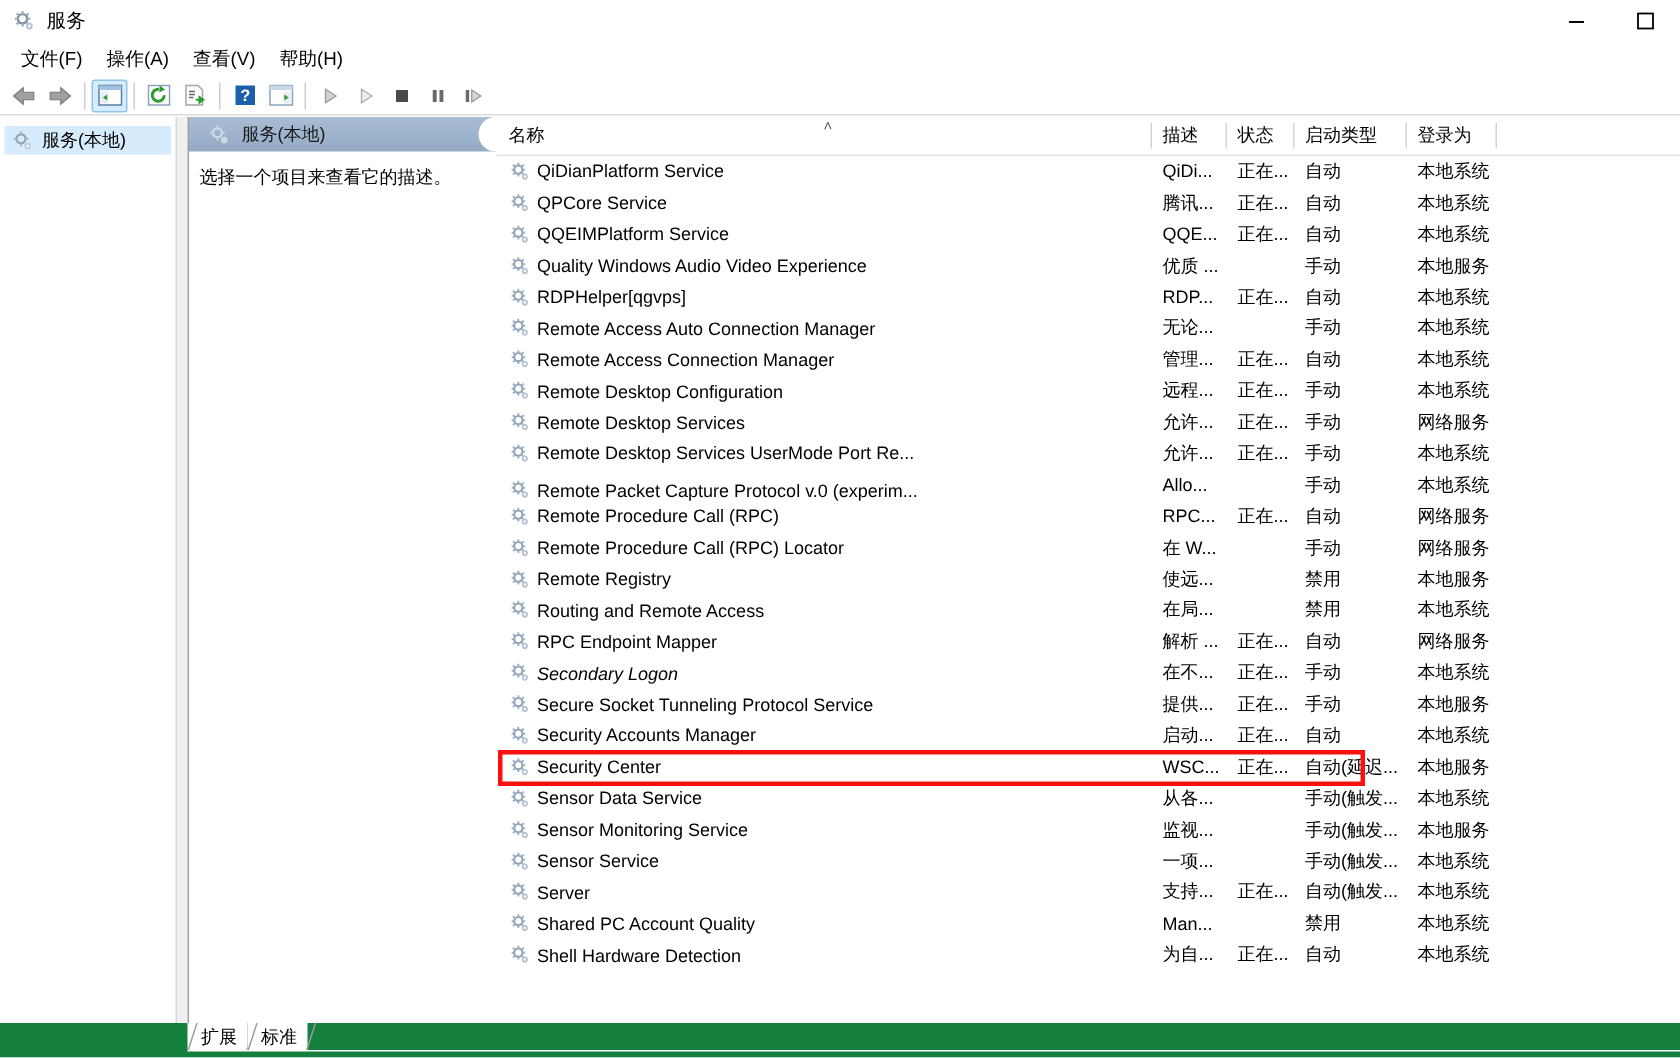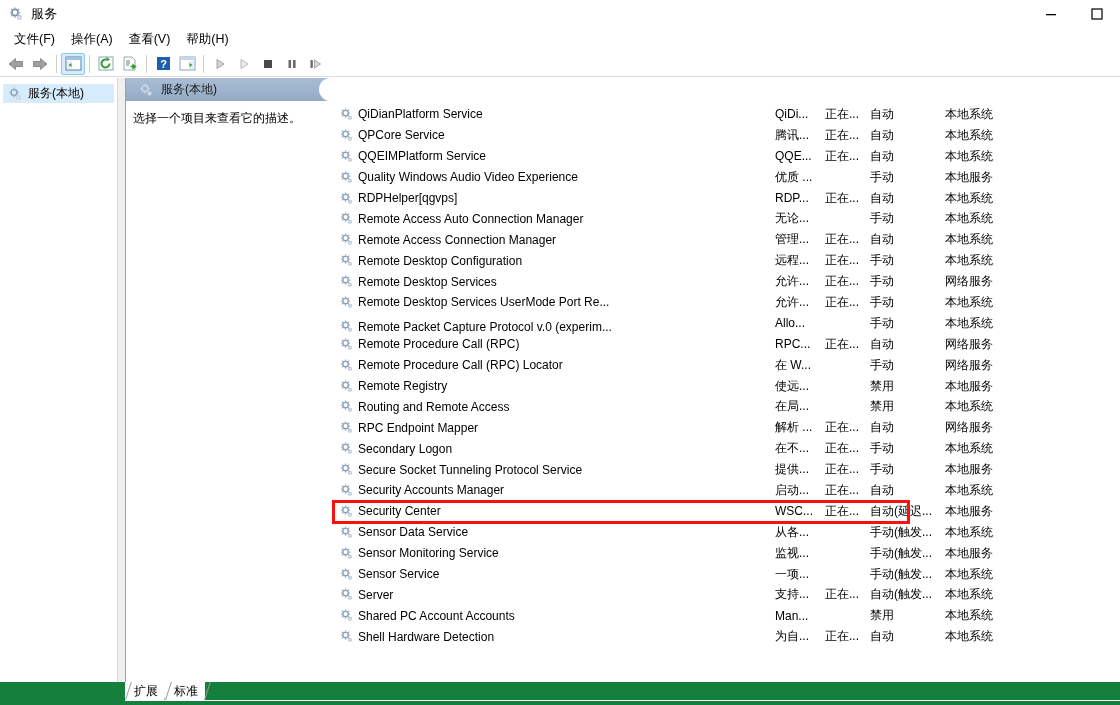--- a/index.html
+++ b/index.html
@@ -295,20 +295,43 @@
             </svg>
           </span>
           <span class="d-lb">服务(本地)</span>
         </div>
         <div class="detail-body">
           <div class="d-hint">选择一个项目来查看它的描述。</div>
         </div>
       </div>
 
       <div class="listview">
+        <div class="lv-header" id="lv-header">
+            <div class="lv-col" style="left: 0px; width: 436px;">
+              <span>名称</span>
+              <span class="sortarrow">˄</span>
+            </div>
+            <div class="lv-col" style="left: 436px; width: 50px;">
+              <span>描述</span>
+            </div>
+            <div class="lv-colsep" style="left: 436px;"></div>
+            <div class="lv-col" style="left: 486px; width: 45px;">
+              <span>状态</span>
+            </div>
+            <div class="lv-colsep" style="left: 486px;"></div>
+            <div class="lv-col" style="left: 531px; width: 75px;">
+              <span>启动类型</span>
+            </div>
+            <div class="lv-colsep" style="left: 531px;"></div>
+            <div class="lv-col" style="left: 606px; width: 60px;">
+              <span>登录为</span>
+            </div>
+            <div class="lv-colsep" style="left: 606px;"></div>
+            <div class="lv-colsep" style="left: 666px;"></div>
+          </div>
         <div class="lv-rows" id="lv-rows">
             <div class="lv-row">
               <div class="cell name" style="left: 0px; width: 436px;">
                 <span class="sv-ic"><svg width="15" height="15" viewBox="0 0 16 16">
                     <g fill="none" stroke="#8fa2b6" stroke-width="1.5">
                       <circle cx="7" cy="6.5" r="2.9"></circle>
                     </g>
                     <g fill="#9db0c4">
                       <rect x="6.3" y="1.6" width="1.4" height="1.9"></rect>
                       <rect x="6.3" y="9.5" width="1.4" height="1.9"></rect>
@@ -729,21 +752,21 @@
                     <circle cx="11.6" cy="11.4" r="0.85" fill="#fff"></circle>
                   </svg></span>
                 <span>RPC Endpoint Mapper</span>
               </div>
               <div class="cell" style="left: 436px; width: 50px; padding-left: 8px;">解析 ...</div>
               <div class="cell" style="left: 486px; width: 45px; padding-left: 8px;">正在...</div>
               <div class="cell" style="left: 531px; width: 75px; padding-left: 8px;">自动</div>
               <div class="cell" style="left: 606px; width: 60px; padding-left: 8px;">网络服务</div>
             </div>
             <div class="lv-row">
-              <div class="cell name" style="left: 0px; width: 436px;">
+              <div class="cell name" style="left: 0px; width: 436px; font-style: italic;">
                 <span class="sv-ic"><svg width="15" height="15" viewBox="0 0 16 16">
                     <g fill="none" stroke="#8fa2b6" stroke-width="1.5">
                       <circle cx="7" cy="6.5" r="2.9"></circle>
                     </g>
                     <g fill="#9db0c4">
                       <rect x="6.3" y="1.6" width="1.4" height="1.9"></rect>
                       <rect x="6.3" y="9.5" width="1.4" height="1.9"></rect>
                       <rect x="2.2" y="5.9" width="1.9" height="1.4"></rect>
                       <rect x="9.9" y="5.9" width="1.9" height="1.4"></rect>
                       <rect x="3.1" y="2.7" width="1.4" height="1.8" transform="rotate(-45 3.8 3.6)"></rect>
@@ -964,21 +987,21 @@
                       <rect x="9.9" y="5.9" width="1.9" height="1.4"></rect>
                       <rect x="3.1" y="2.7" width="1.4" height="1.8" transform="rotate(-45 3.8 3.6)"></rect>
                       <rect x="9.5" y="8.5" width="1.4" height="1.8" transform="rotate(-45 10.2 9.4)"></rect>
                       <rect x="9.5" y="2.7" width="1.4" height="1.8" transform="rotate(45 10.2 3.6)"></rect>
                       <rect x="3.1" y="8.5" width="1.4" height="1.8" transform="rotate(45 3.8 9.4)"></rect>
                     </g>
                     <circle cx="7" cy="6.5" r="1.5" fill="#fff"></circle>
                     <circle cx="11.6" cy="11.4" r="2.2" fill="#b6c4d3"></circle>
                     <circle cx="11.6" cy="11.4" r="0.85" fill="#fff"></circle>
                   </svg></span>
-                <span>Shared PC Account Accounts</span>
+                <span>Shared PC Account Quality</span>
               </div>
               <div class="cell" style="left: 436px; width: 50px; padding-left: 8px;">Man...</div>
               <div class="cell" style="left: 486px; width: 45px; padding-left: 8px;"></div>
               <div class="cell" style="left: 531px; width: 75px; padding-left: 8px;">禁用</div>
               <div class="cell" style="left: 606px; width: 60px; padding-left: 8px;">本地系统</div>
             </div>
             <div class="lv-row">
               <div class="cell name" style="left: 0px; width: 436px;">
                 <span class="sv-ic"><svg width="15" height="15" viewBox="0 0 16 16">
                     <g fill="none" stroke="#8fa2b6" stroke-width="1.5">

